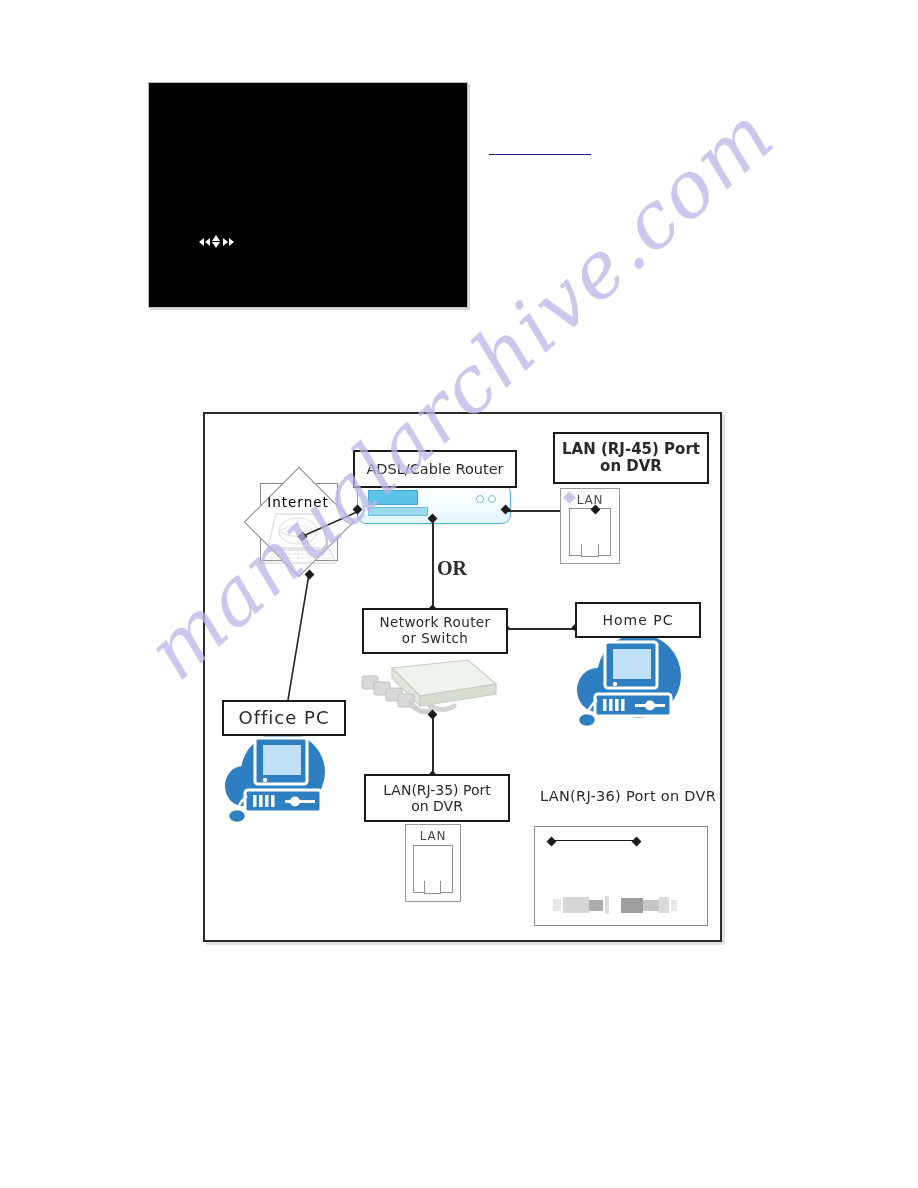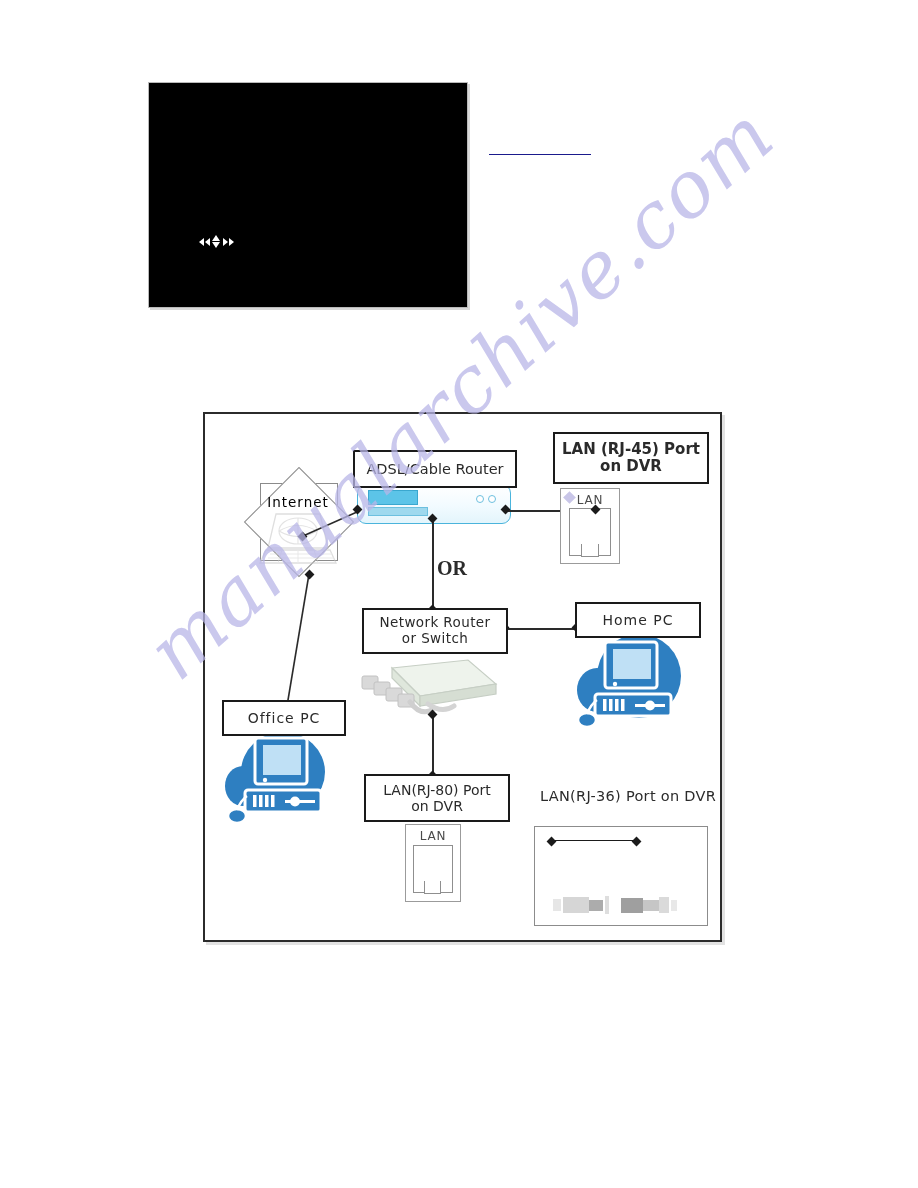--- a/index.html
+++ b/index.html
@@ -85,21 +85,21 @@
   .plain{
     position:absolute;color:#2b2b2b;font-family:"DejaVu Sans", sans-serif;
     white-space:nowrap;z-index:6;
   }
 
   
   #box-modem{left:148px;top:36px;width:160px;height:34px;font-size:14.5px;}
   #box-lanport-top{left:348px;top:18px;width:152px;height:48px;font-size:15px;font-weight:bold;}
   #box-router{left:157px;top:194px;width:142px;height:42px;font-size:13.5px;letter-spacing:.4px;}
   #box-homepc{left:370px;top:188px;width:122px;height:32px;font-size:14px;letter-spacing:1px;}
-  #box-officepc{left:17px;top:286px;width:120px;height:32px;font-size:14px;letter-spacing:1px;}
+  #box-officepc{left:17px;top:286px;width:120px;height:32px;font-size:18px;letter-spacing:1px;}
   #box-lanport-bottom{left:159px;top:360px;width:142px;height:44px;font-size:14px;}
   #text-lanport-right{left:335px;top:374px;font-size:14.5px;letter-spacing:.3px;}
   #text-or{left:232px;top:143px;font-size:20px;font-weight:bold;font-family:Liberation Serif, serif;}
 
   
   .wire{position:absolute;background:#2a2a2a;z-index:4;}
   .wire.h{height:1.6px;}
   .wire.v{width:1.6px;}
   .node{
     position:absolute;width:7px;height:7px;background:#1b1b1b;
@@ -340,21 +340,21 @@
       <span>or  Switch</span>
     </span>
   </div>
 
   <div class="lbl" id="box-officepc">
     <span>Office  PC</span>
   </div>
 
   <div class="lbl" id="box-lanport-bottom">
     <span>
-      <span>LAN(RJ-80) Port</span><br>
+      <span>LAN(RJ-35) Port</span><br>
       <span>on DVR</span>
     </span>
   </div>
 
   <div class="plain" id="text-lanport-right">LAN(RJ-36) Port on DVR</div>
 
   <div class="plain" id="text-or">OR</div>
 
   <div id="note-box">
     <div id="note-arrow">

